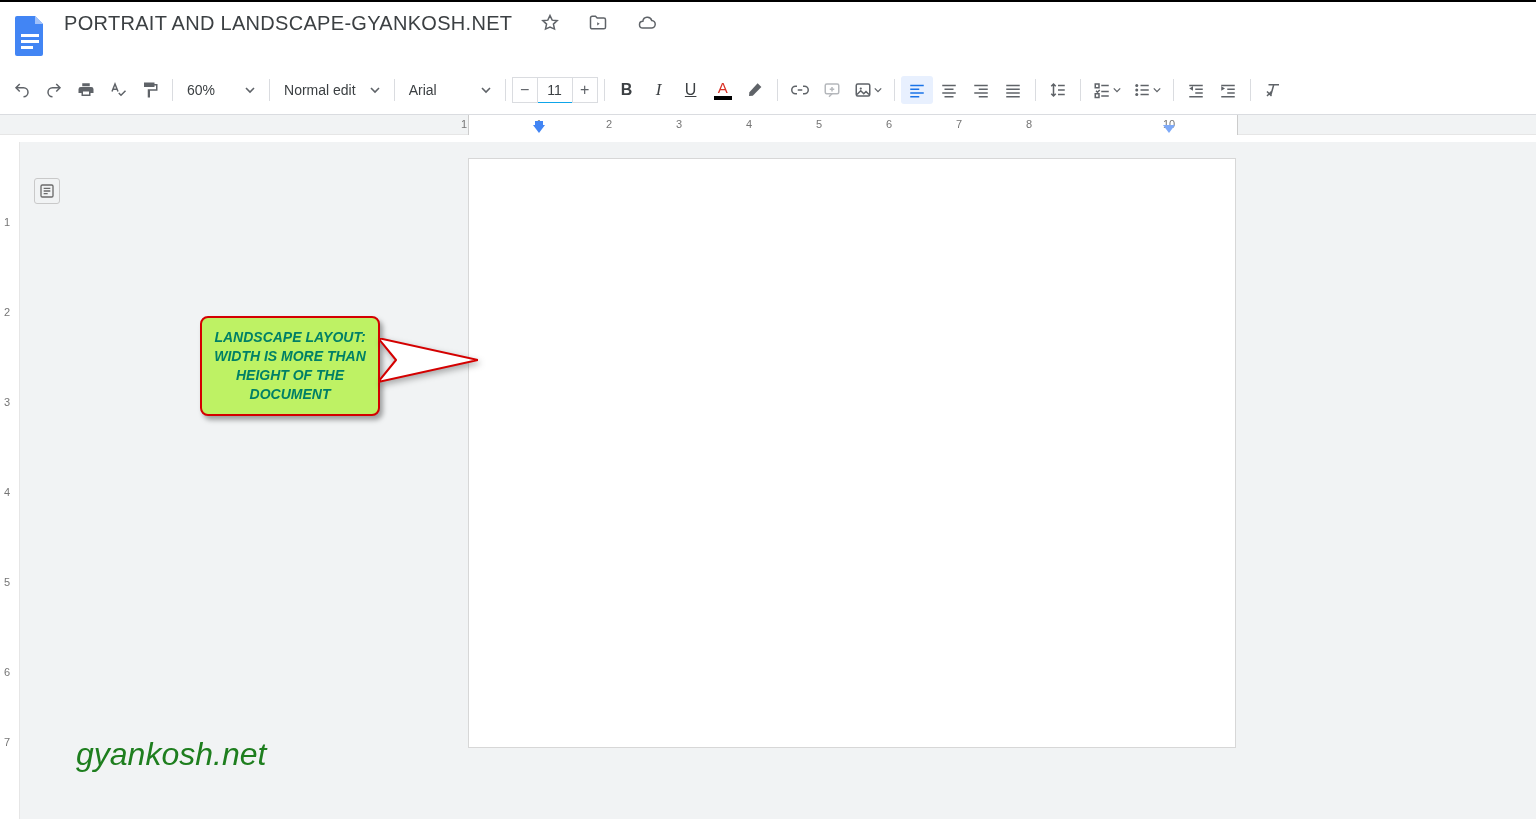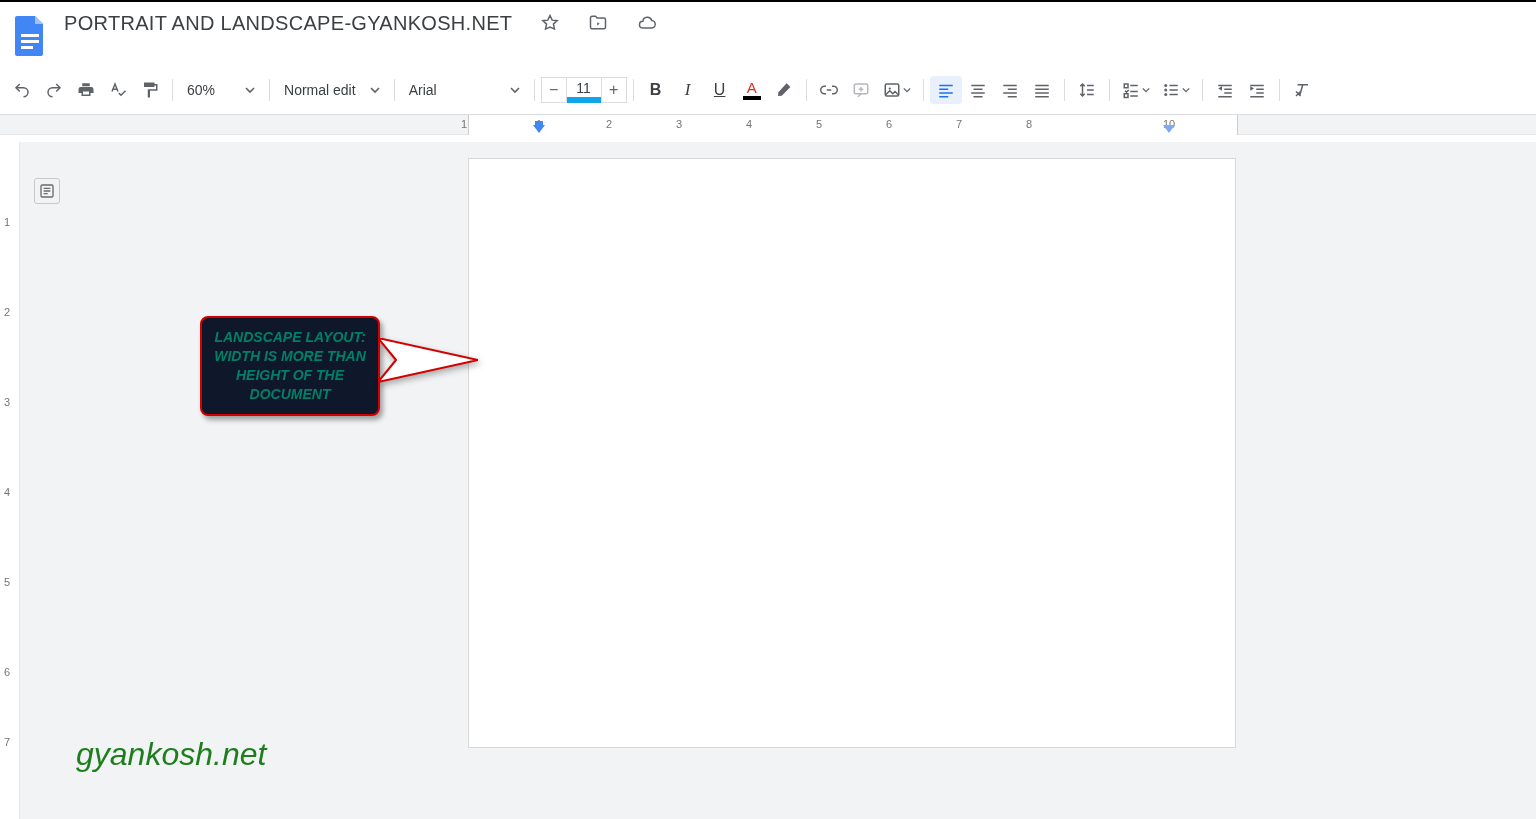--- a/index.html
+++ b/index.html
@@ -88,38 +88,38 @@
     font-size:14px; color:#3c4043;
     cursor:pointer;
   }
   .style-select {
     display:flex; align-items:center; gap:14px;
     padding:0 8px; height:28px;
     font-size:14px; color:#3c4043;
     cursor:pointer; min-width:108px; justify-content:space-between;
   }
   .font-select {
-    display:flex; align-items:center; gap:73px;
+    display:flex; align-items:center; gap:44px;
     padding:0 8px; height:28px;
     font-size:14px; color:#3c4043;
     cursor:pointer;
   }
   .fontsize-box {
     display:flex; align-items:center;
   }
   .step-btn {
     width:26px; height:26px;
     border:1px solid #dadce0;
     display:flex; align-items:center; justify-content:center;
     font-size:16px; color:#5f6368;
     background:#fff; cursor:pointer;
   }
   .size-input {
     width:34px; height:26px;
-    border-top:1px solid #dadce0; border-bottom:6px solid #0ea5e9;
+    border-top:1px solid #dadce0; border-bottom:1px solid #0ea5e9;
     border-left:none; border-right:none;
     text-align:center; font-size:14px; color:#3c4043;
     background:#fff;
   }
   .text-color-btn {
     flex-direction:column;
     gap:1px;
   }
   .text-color-bar {
     width:18px; height:4px; background:#000;
@@ -195,21 +195,21 @@
     left:468px; top:16px;
     width:768px; height:590px;
     background:#fff;
     border:1px solid #d7d7d7;
   }
   
   .callout {
     position:absolute;
     left:200px; top:174px;
     width:180px;
-    background:#0f172a;
+    background:#bef264;
     border:2px solid #d40000;
     border-radius:8px;
     padding:10px 8px;
     text-align:center;
     font-weight:bold;
     font-style:italic;
     font-size:14px;
     color:#008066;
     box-shadow: 3px 4px 5px rgba(0,0,0,0.35);
     line-height:1.35;

